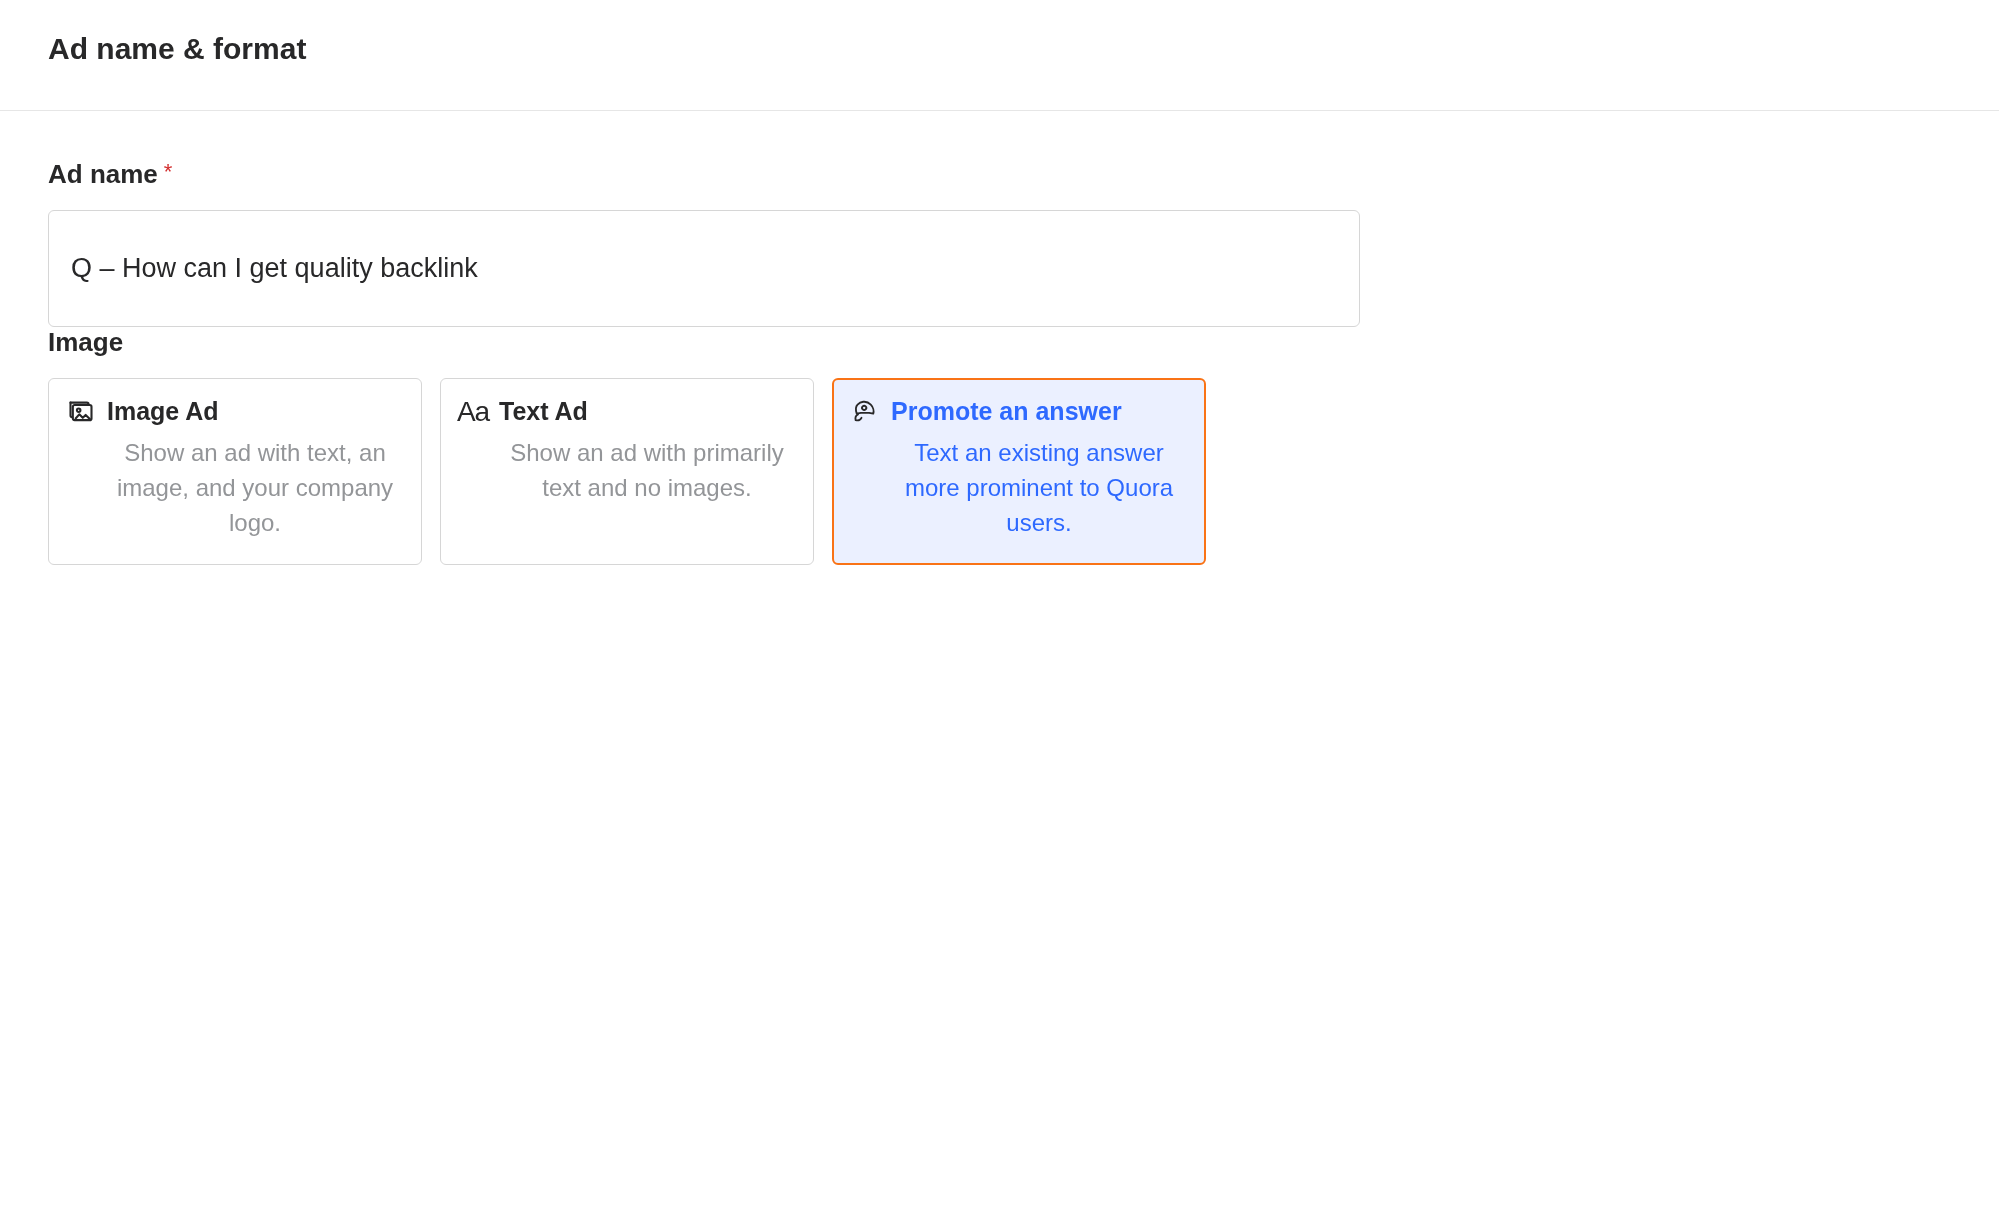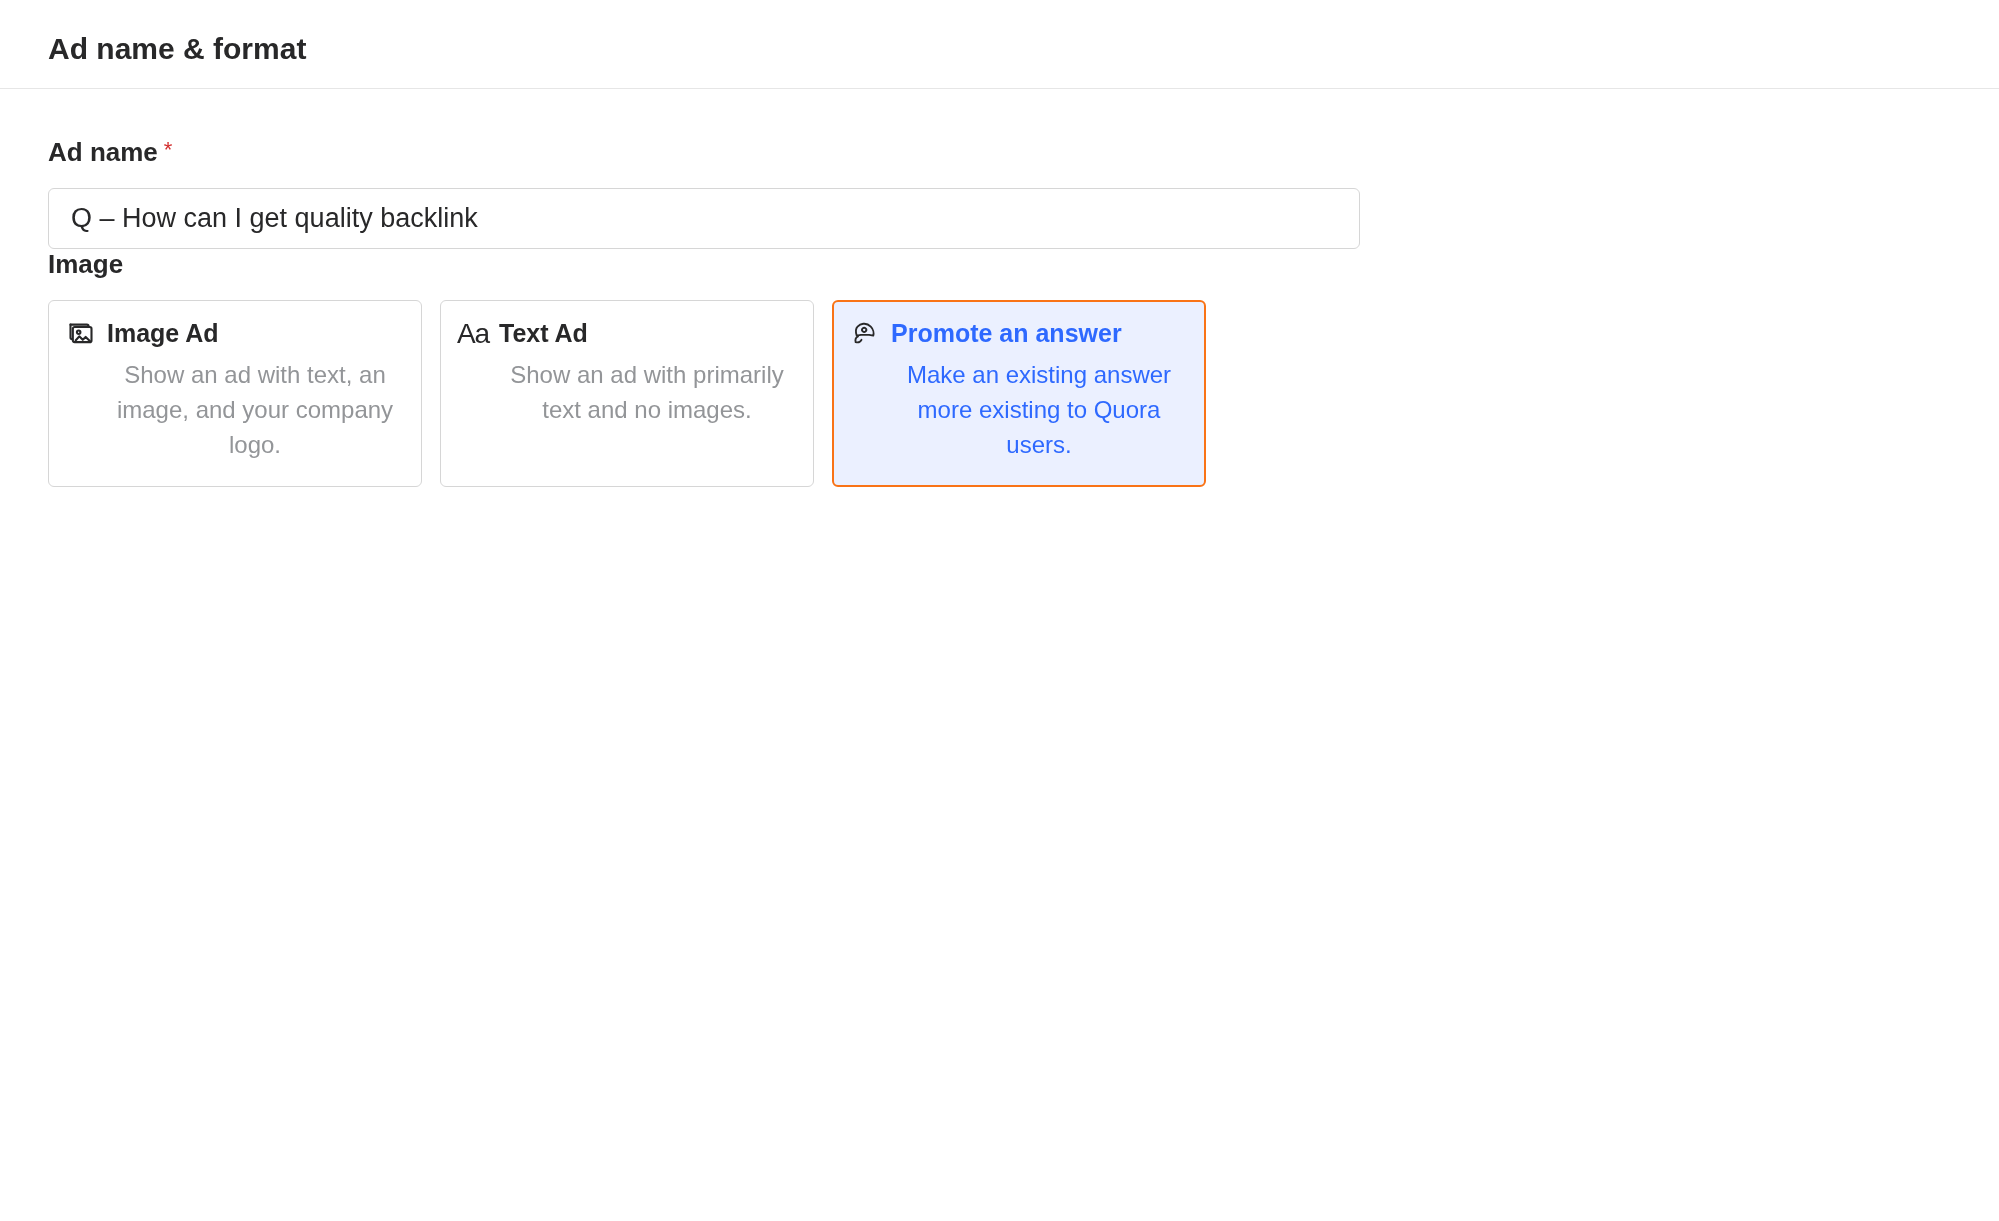--- a/index.html
+++ b/index.html
@@ -6,21 +6,21 @@
       margin: 0;
       padding: 0;
       box-sizing: border-box;
     }
     body {
       font-family: -apple-system, BlinkMacSystemFont, "Segoe UI", Helvetica, Arial, sans-serif;
       background: #fff;
       color: #282829;
     }
     .header {
-      padding: 32px 48px 22px 48px;
+      padding: 32px 48px 44px 48px;
       border-bottom: 1px solid #e6e6e6;
     }
     .header h1 {
       font-size: 30px;
       font-weight: 700;
       color: #282829;
     }
     .content {
       padding: 48px 48px 40px 48px;
     }
@@ -35,21 +35,21 @@
     }
     .required {
       color: #d32f2f;
       margin-left: 6px;
       font-size: 22px;
       vertical-align: top;
     }
     .text-input {
       width: 100%;
       max-width: 1312px;
-      padding: 14px 22px;
+      padding: 42px 22px;
       font-size: 27px;
       border: 1px solid #d6d6d6;
       border-radius: 6px;
       color: #282829;
       background: #fff;
       outline: none;
     }
     .format-grid {
       display: flex;
       flex-wrap: wrap;
@@ -162,19 +162,19 @@
         <div class="format-card-header">
           <span class="format-card-icon">
             <svg viewBox="0 0 24 24" fill="none" stroke="#282829" stroke-width="1.6" stroke-linejoin="round" stroke-linecap="round">
               <path d="M12 3 C15 3 20 5 20 11 C20 14 18 17 16 18 L14 15 L9 10 L6 8 C7 6 9 3 12 3 Z" transform="rotate(-45 12 12)"></path>
               <circle cx="14" cy="9" r="1.8" transform="rotate(-45 12 12)"></circle>
               <path d="M6 14 C4 15 3.5 17 4 19 C6 19.5 8 19 9 17"></path>
             </svg>
           </span>
           <span class="format-card-title">Promote an answer</span>
         </div>
-        <div class="format-card-desc">Make an existing answer more existing to Quora users.</div>
+        <div class="format-card-desc">Text an existing answer more prominent to Quora users.</div>
       </div>
 
     </div>
   </div>
 
 </div>
 
 </body></html>

